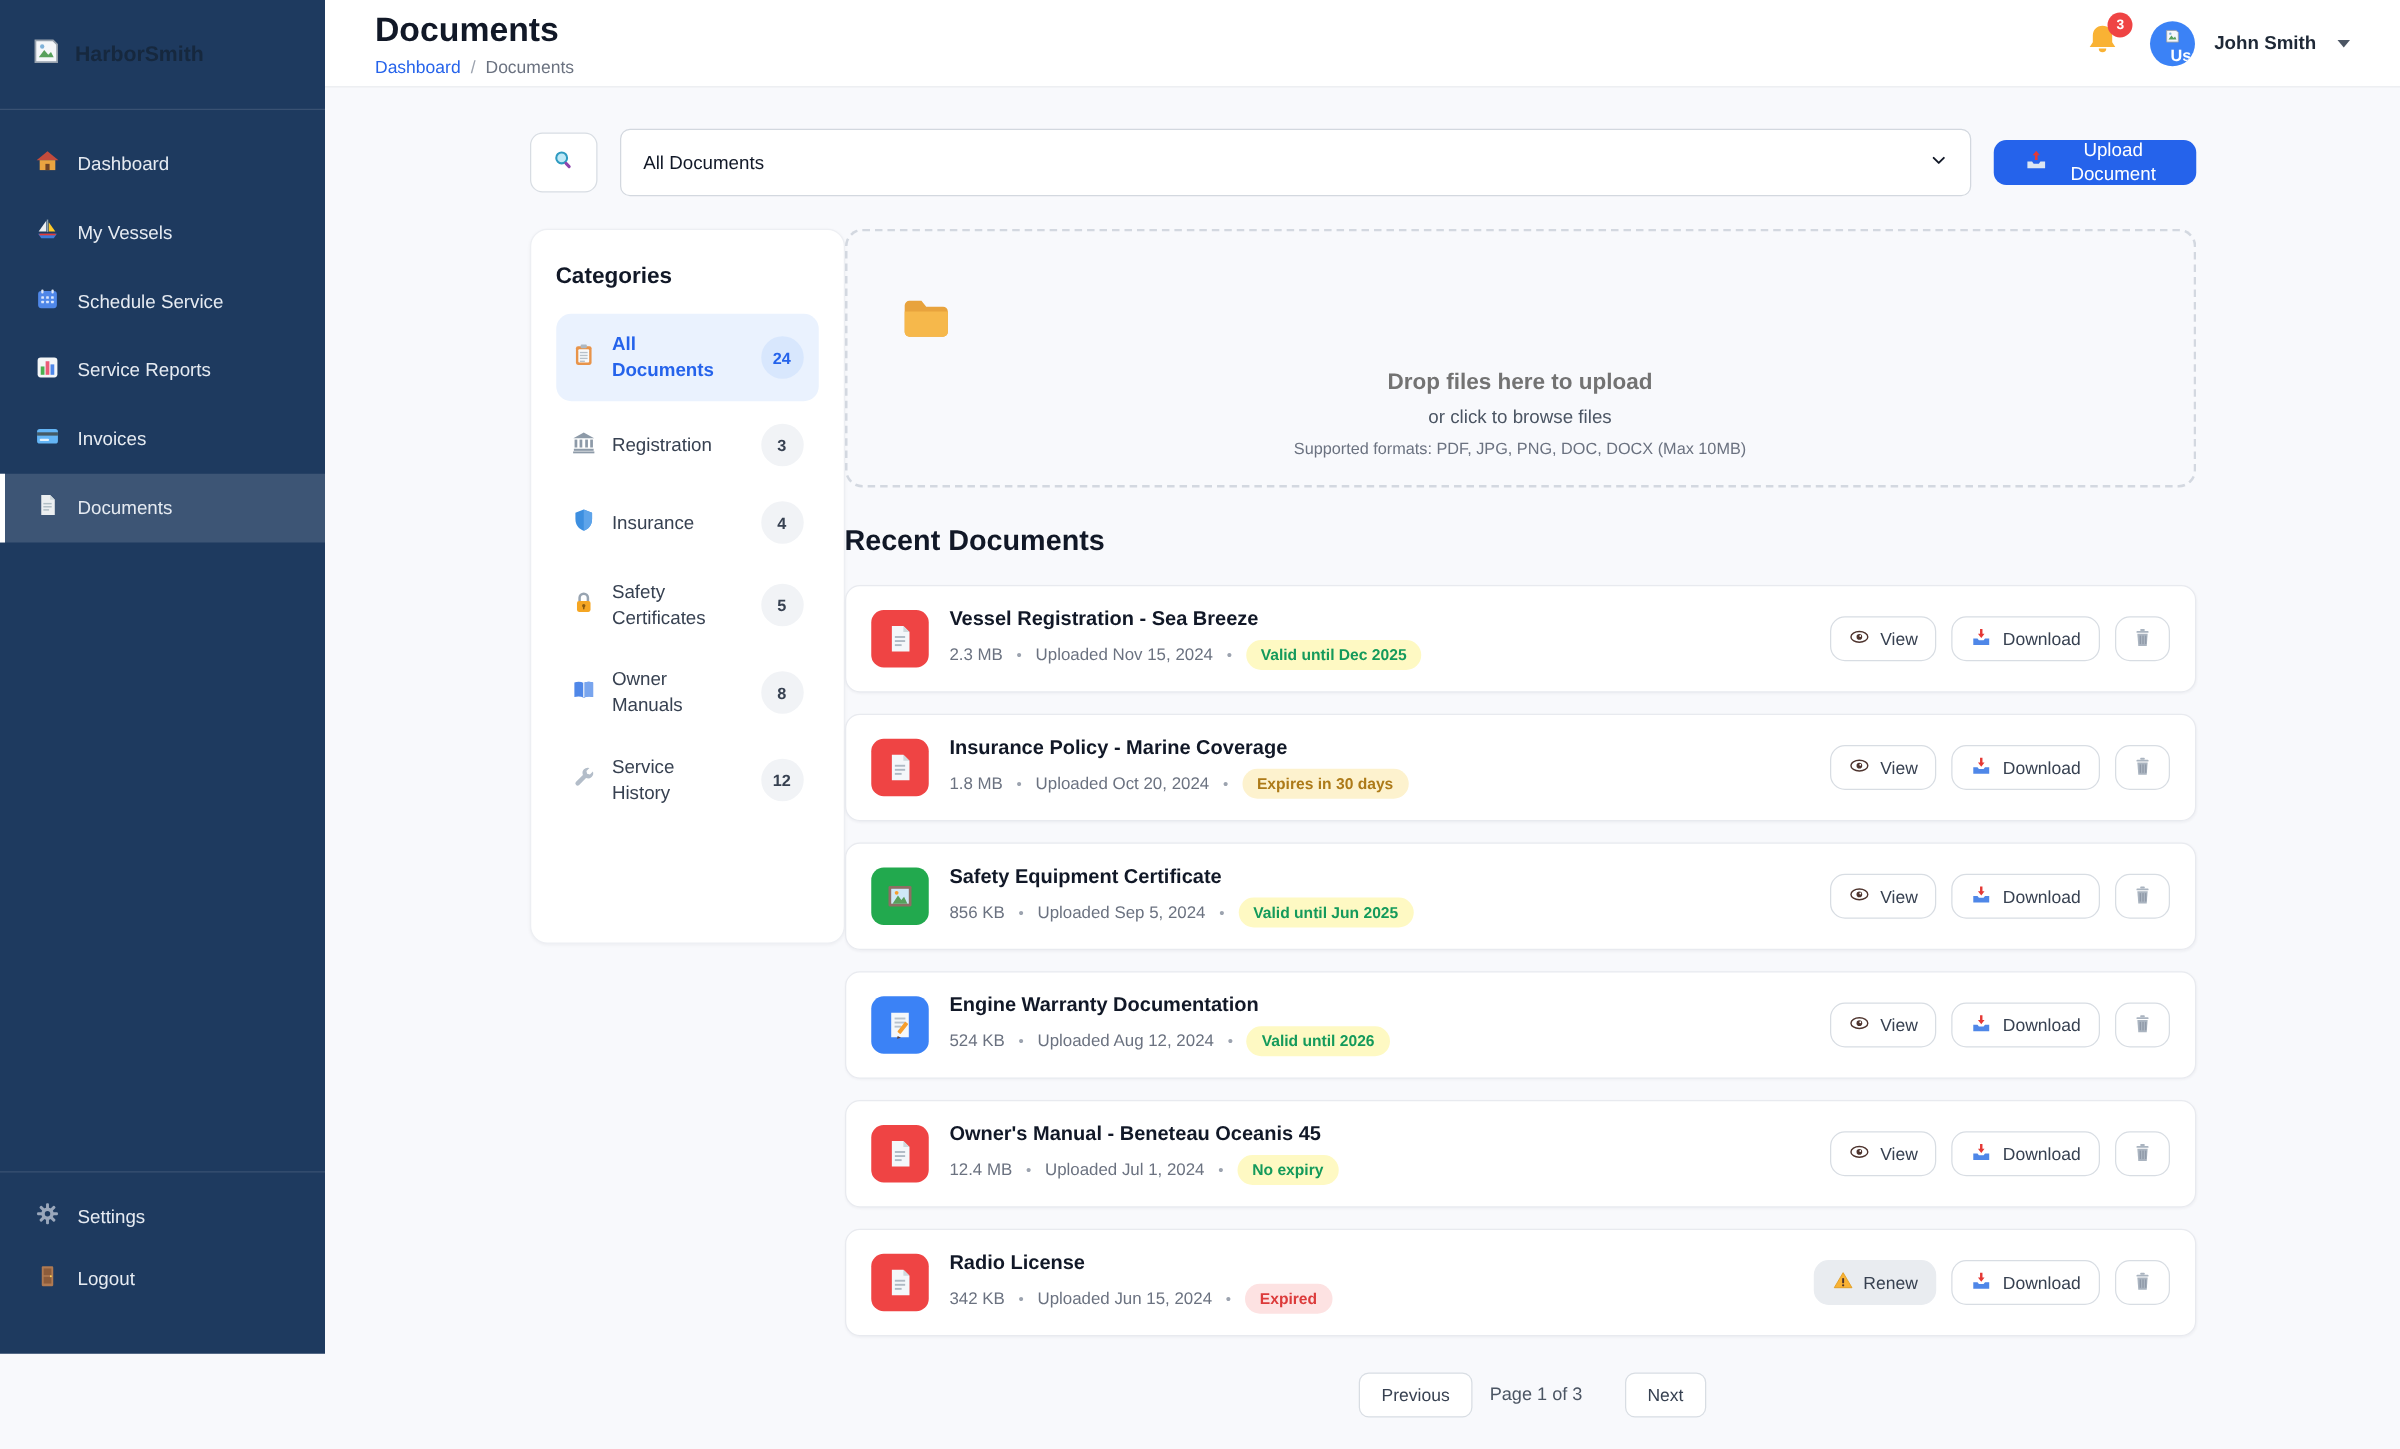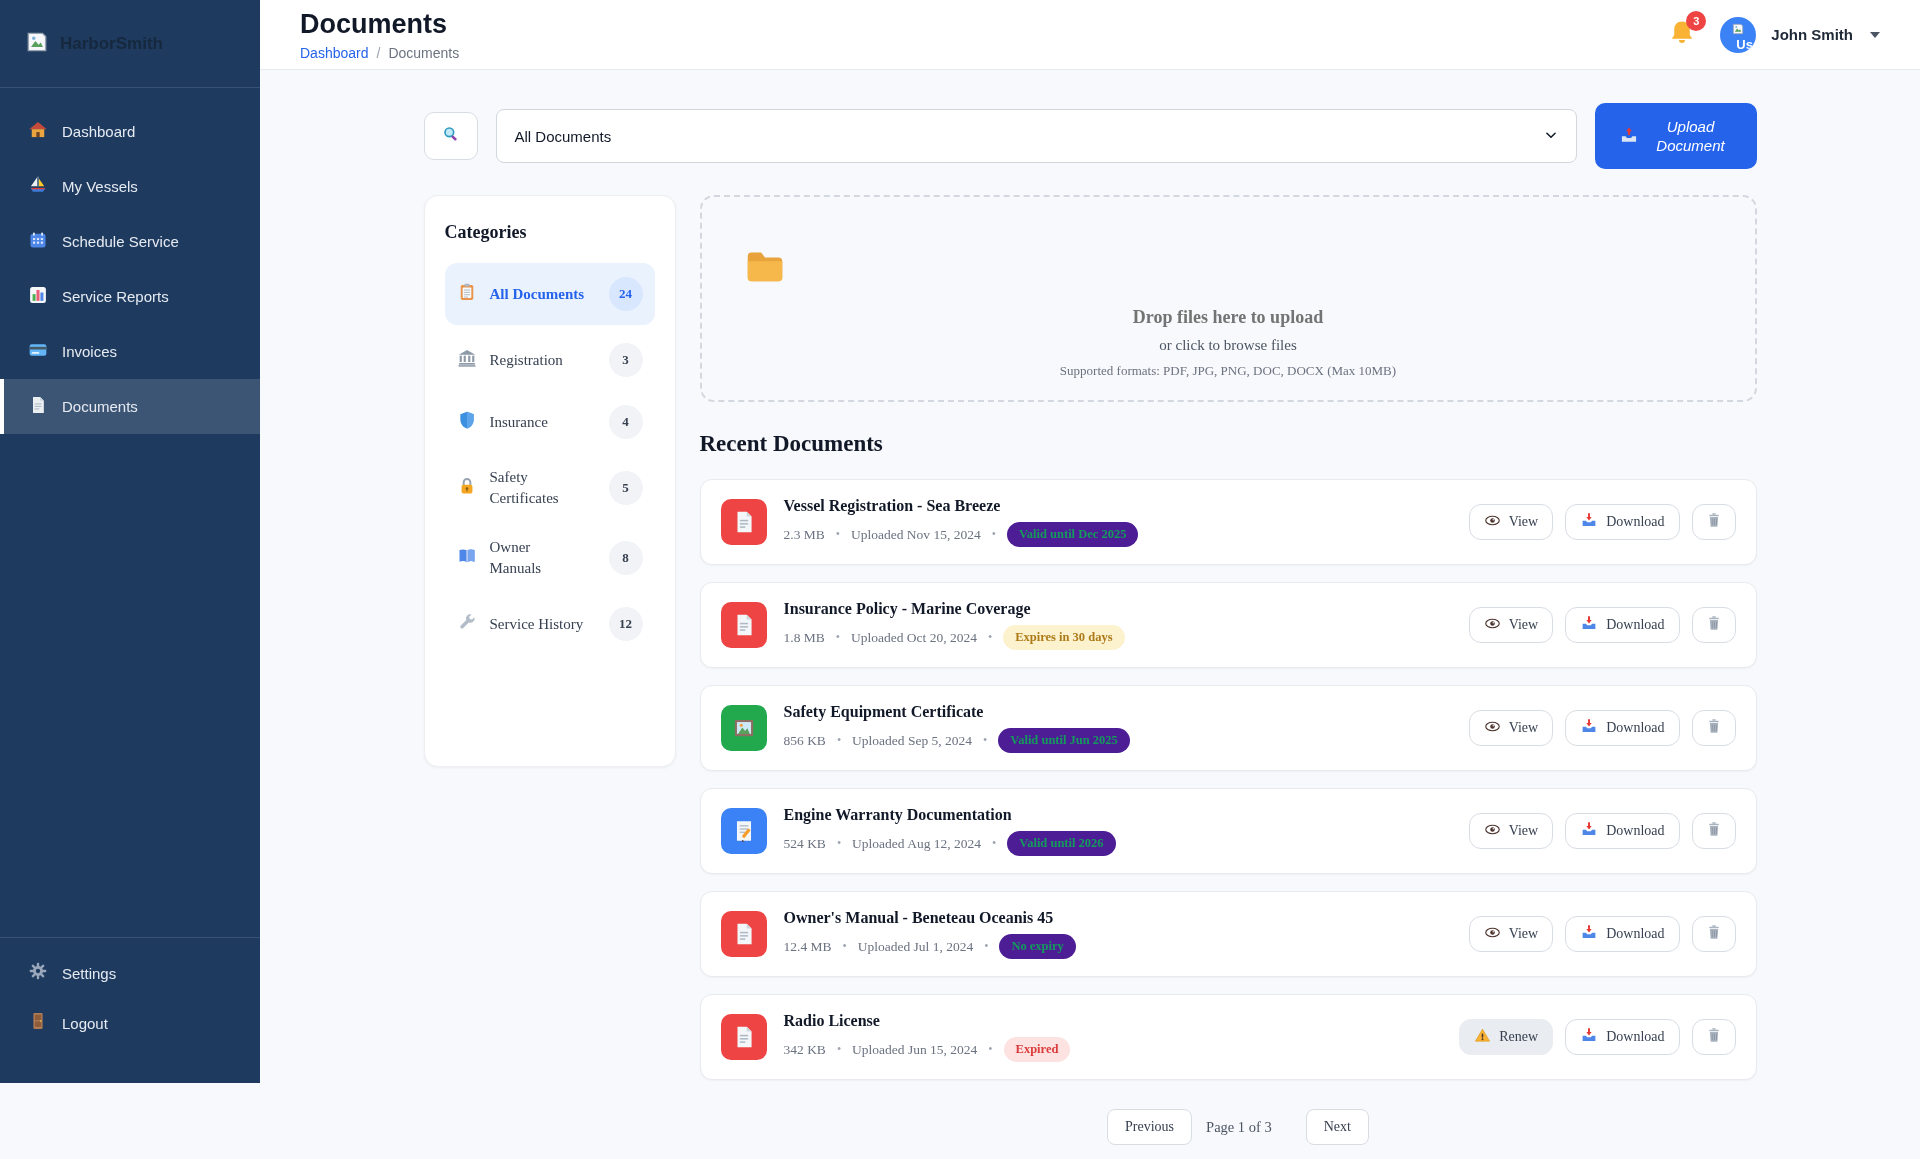--- a/index.html
+++ b/index.html
@@ -86,27 +86,27 @@
     border: 1px solid #d8dde3; border-radius: 10px;
     display: flex; align-items: center; justify-content: center;
   }
   .filter-select {
     flex: 1; height: 54px; background: #fff;
     border: 1px solid #d3d8df; border-radius: 8px;
     display: flex; align-items: center; justify-content: space-between;
     padding: 0 18px; font-size: 15px; color: #111827; cursor: pointer;
   }
   .upload-btn {
-    width: 162px; height: 66px; background: #2563eb; border: none;
+    width: 162px; height: 36px; background: #2563eb; border: none;
     border-radius: 10px; display: flex; align-items: center; justify-content: center;
-    gap: 10px; color: #fff; font-size: 15px; font-weight: 500; font-style: italic;
+    gap: 10px; color: #fff; font-size: 15px; font-weight: 500;
   }
   .upload-btn .upload-lbl { width: 84px; text-align: center; line-height: 1.3; }
 
-  .columns { display: flex; gap: 24px; margin-top: 26px; align-items: flex-start; font-family: Liberation Serif, serif; }
+  .columns { display: flex; margin-top: 26px; align-items: flex-start; }
 
   
   .cat-card {
     width: 252px; min-height: 572px; background: #fff;
     border: 1px solid #edeff3; border-radius: 14px;
     box-shadow: 0 1px 3px rgba(16,24,40,0.05);
     padding: 22px 20px;
   }
   .cat-title { font-size: 18px; font-weight: 700; color: #111827; margin: 4px 0 20px; }
   .cat-item {
@@ -148,21 +148,21 @@
     display: flex; align-items: center; justify-content: center; margin-right: 17px;
   }
   .file-tile.pdf { background: #ef4444; }
   .file-tile.image { background: #22a94e; }
   .file-tile.doc { background: #3b82f6; }
   .doc-info { display: flex; flex-direction: column; gap: 7px; }
   .doc-name { font-size: 16px; font-weight: 700; color: #111827; }
   .doc-meta { display: flex; align-items: center; gap: 11px; font-size: 13.5px; color: #6b7280; }
   .dot { color: #9ca3af; font-size: 12px; }
   .status { padding: 5px 12px; border-radius: 999px; font-size: 12.5px; font-weight: 700; }
-  .status.valid { background: #4c1d95; color: #149a5b; }
+  .status.valid { background: #fef9c3; color: #149a5b; }
   .status.warning { background: #fdf2ce; color: #ad7a18; }
   .status.expired { background: #fde2e2; color: #dc3b3b; }
   .doc-actions { margin-left: auto; display: flex; gap: 12px; }
   .act-btn {
     height: 36px; border: 1px solid #d8dde3; background: #fff; border-radius: 12px;
     display: flex; align-items: center; gap: 8px; padding: 0 14px;
     font-size: 14px; color: #374151;
   }
   .act-btn.icon-only { width: 44px; padding: 0; justify-content: center; }
   .act-btn.renew { background: #e9ecf0; border-color: #e9ecf0; }

